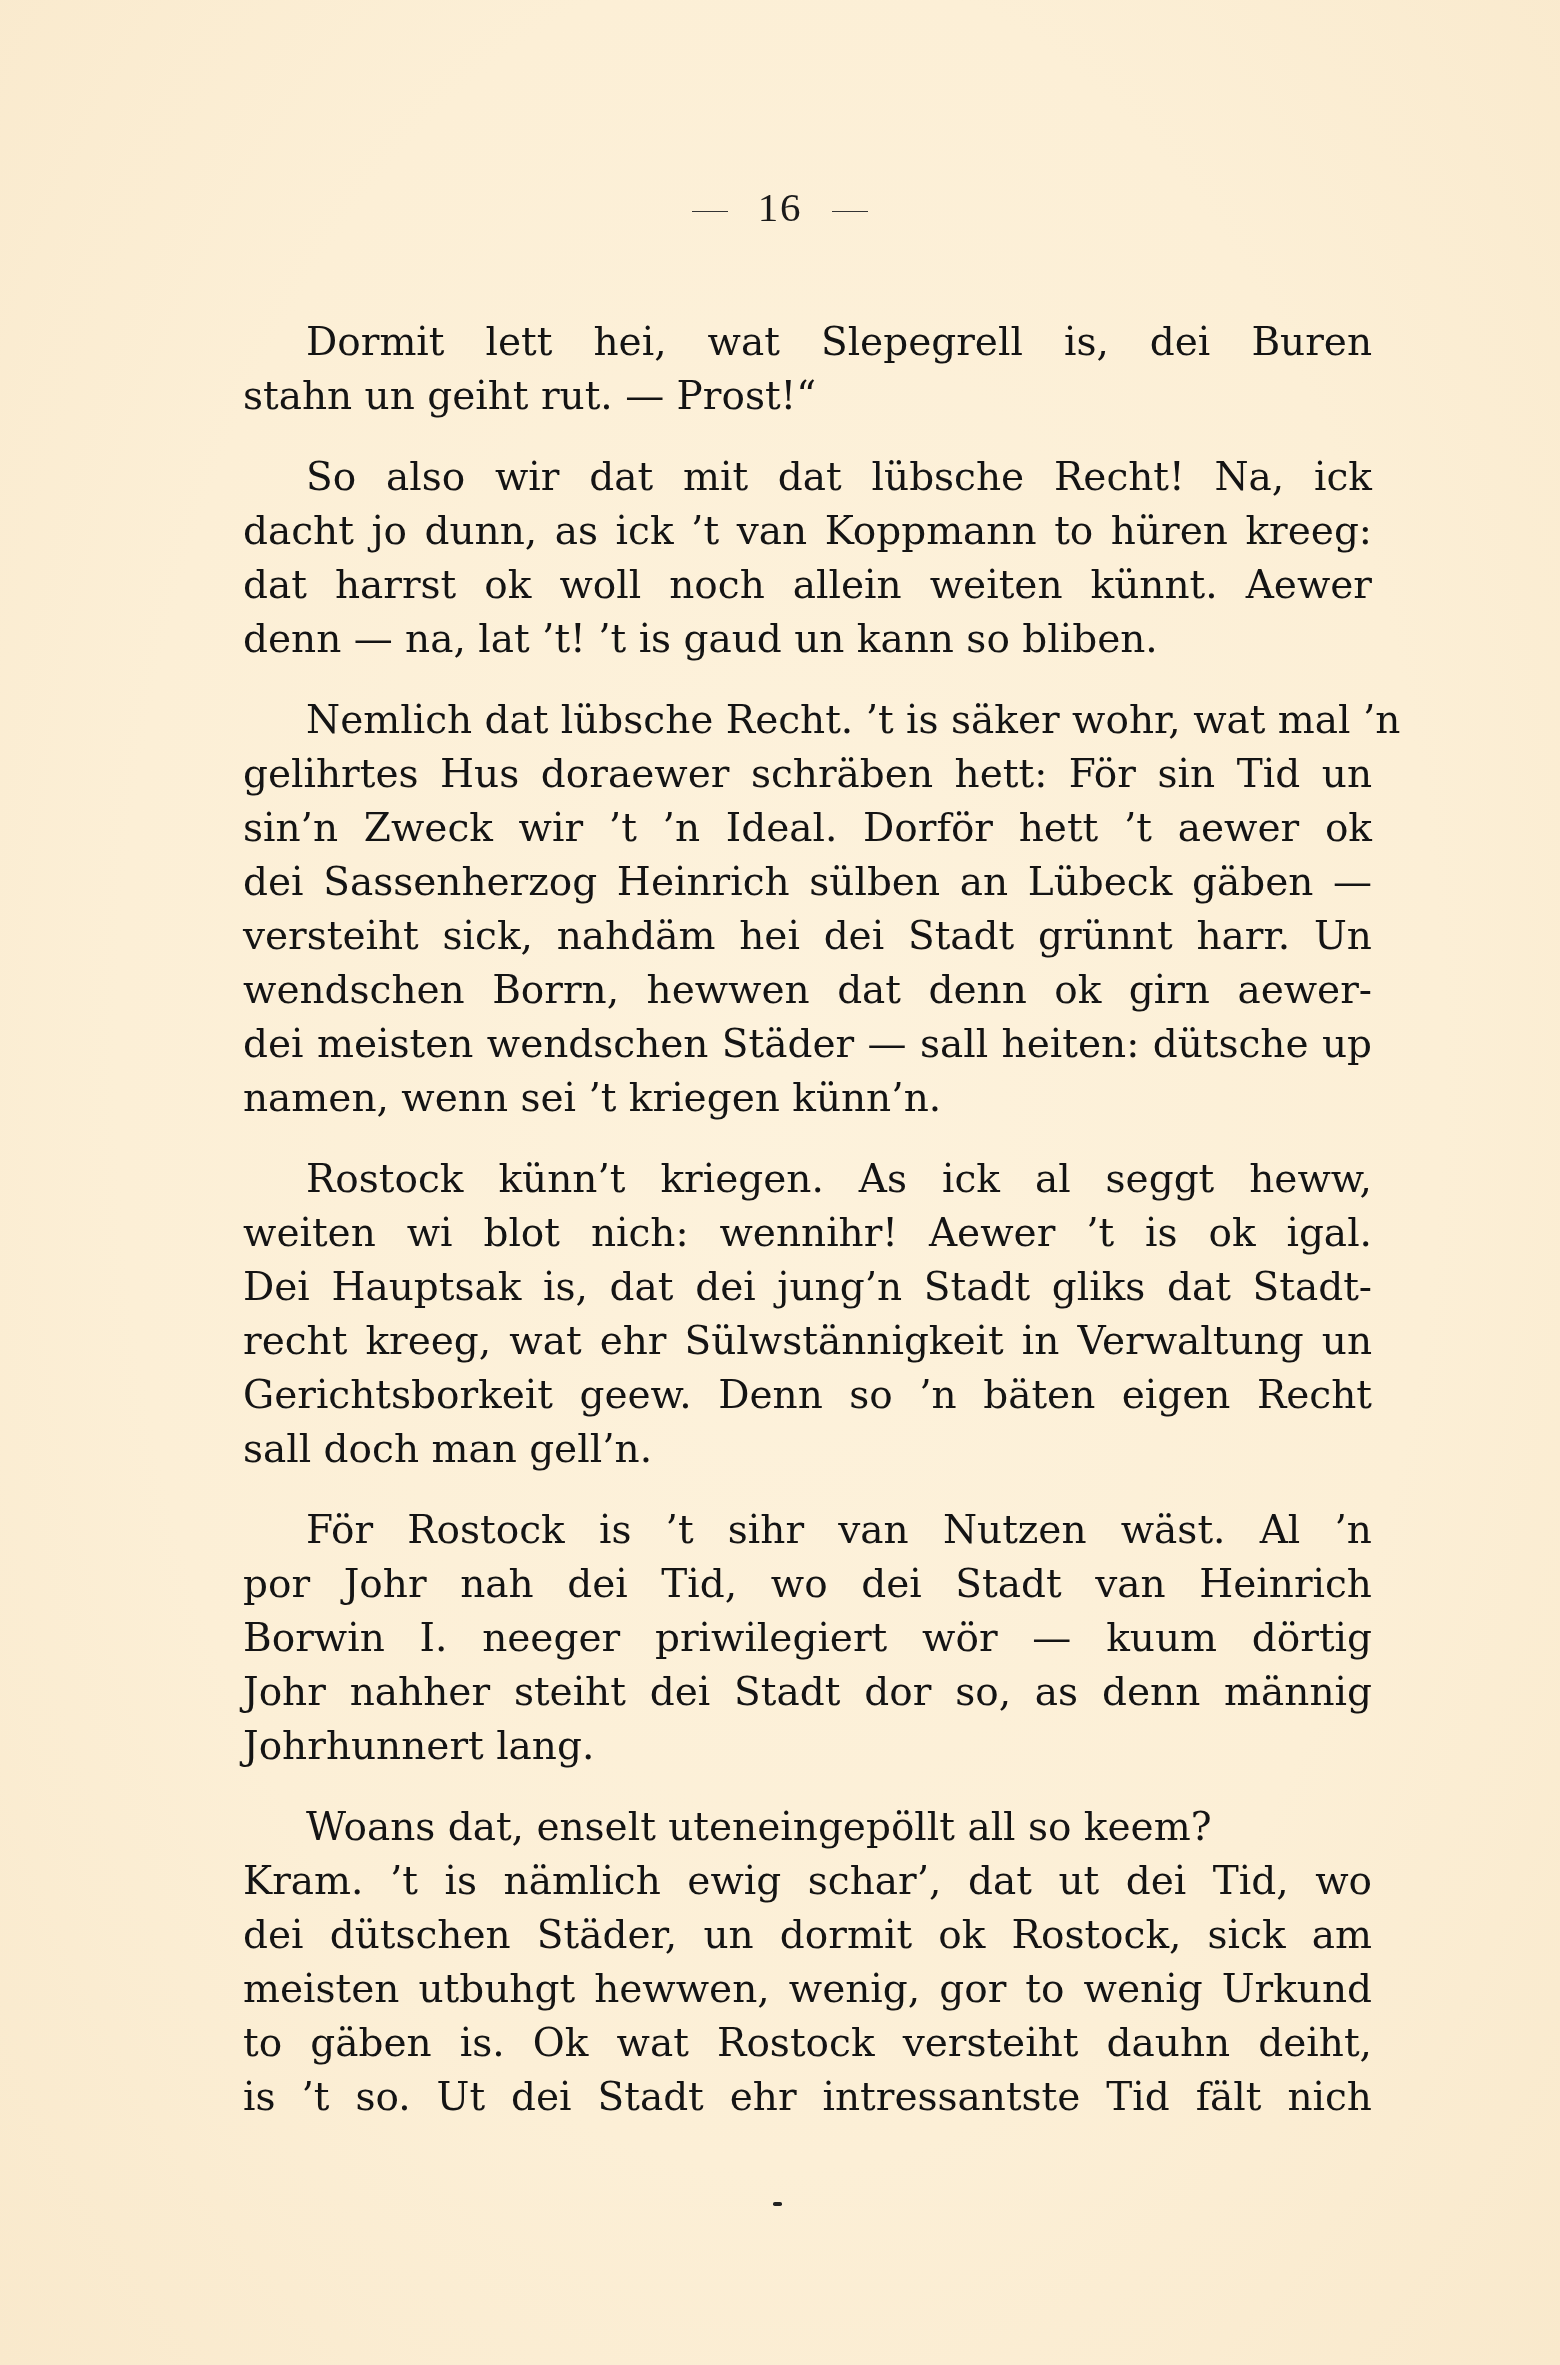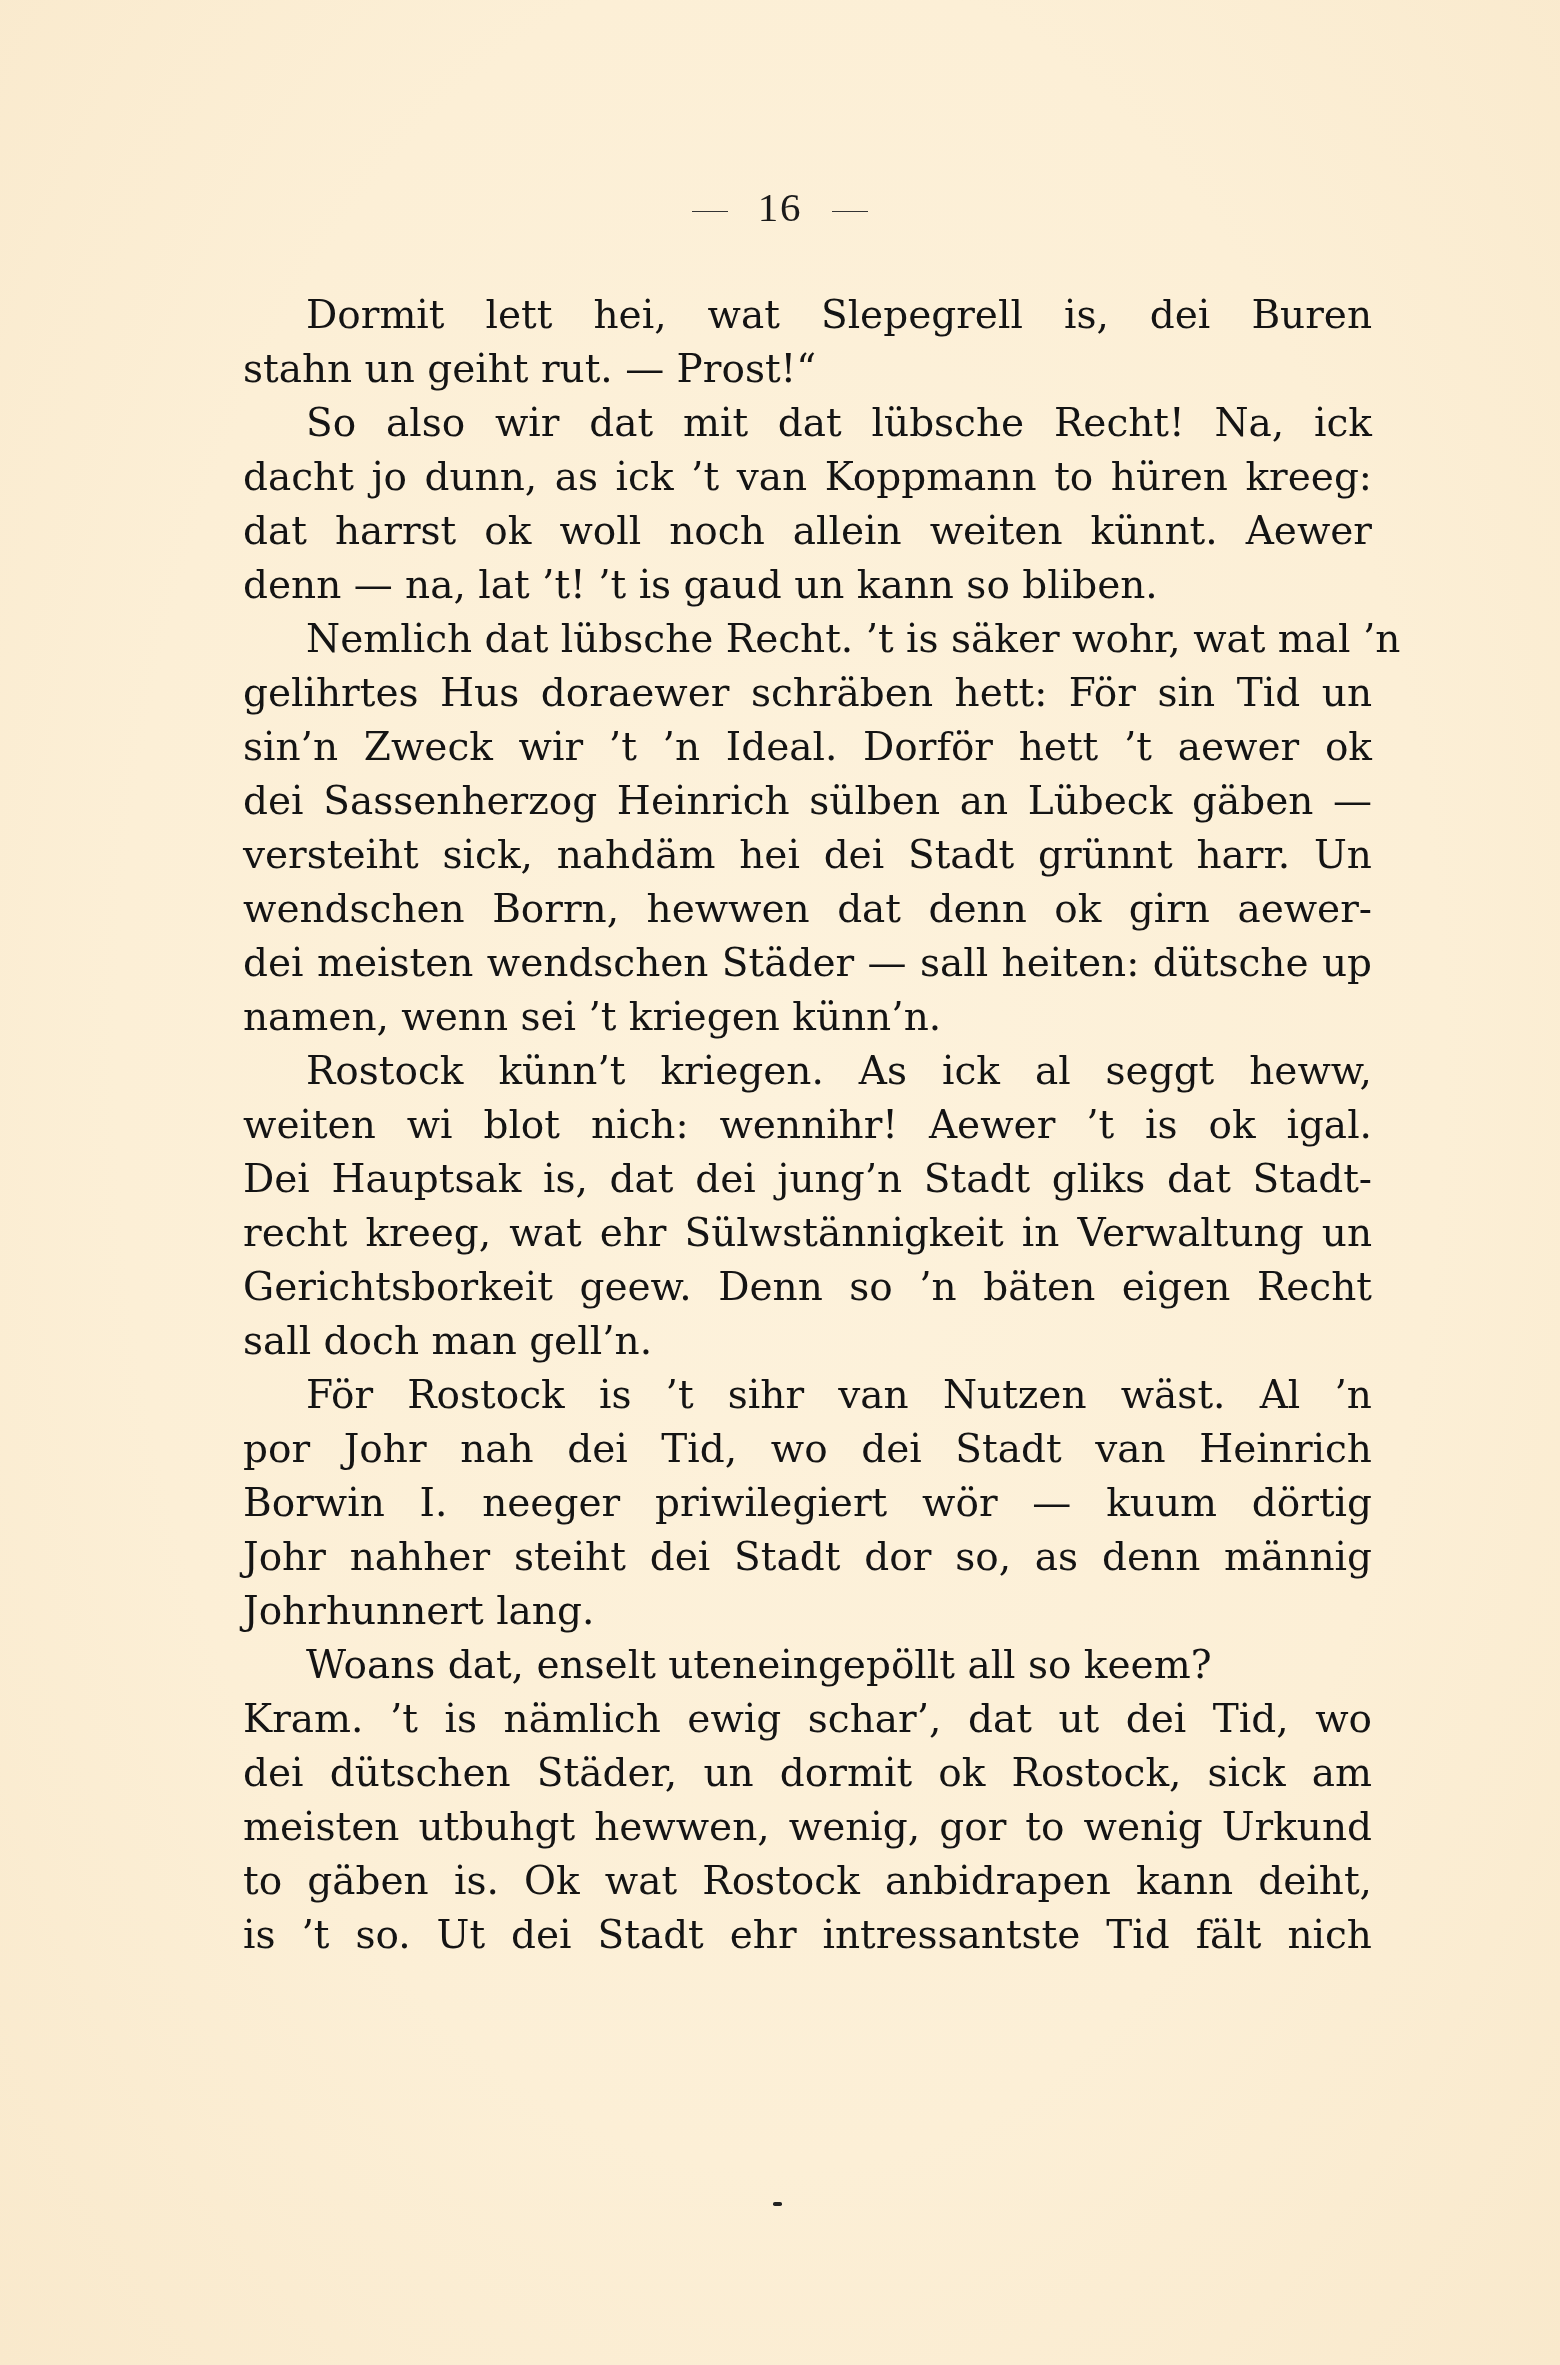--- a/index.html
+++ b/index.html
@@ -53,20 +53,21 @@
       line-height: 54px;
       white-space: nowrap;
       text-align: justify;
       text-align-last: justify;
     }
     .line.last {
       text-align-last: left;
     }
     .line.indent {
       padding-left: 63px;
+      margin-top: 27px;
     }
     .speck {
       position: absolute;
       left: 773px;
       top: 2202px;
       width: 9px;
       height: 3.6px;
       background: #222;
       border-radius: 1.8px;
     }
@@ -110,19 +111,19 @@
     <div class="line">por Johr nah dei Tid, wo dei Stadt van Heinrich</div>
     <div class="line">Borwin I. neeger priwilegiert wör — kuum dörtig</div>
     <div class="line">Johr nahher steiht dei Stadt dor so, as denn männig</div>
     <div class="line last">Johrhunnert lang.</div>
 
     <div class="line indent last">Woans dat, enselt uteneingepöllt all so keem?</div>
 
     <div class="line">Kram. ’t is nämlich ewig schar’, dat ut dei Tid, wo</div>
     <div class="line">dei dütschen Städer, un dormit ok Rostock, sick am</div>
     <div class="line">meisten utbuhgt hewwen, wenig, gor to wenig Urkund</div>
-    <div class="line">to gäben is. Ok wat Rostock anbidrapen kann deiht,</div>
+    <div class="line">to gäben is. Ok wat Rostock versteiht dauhn deiht,</div>
     <div class="line">is ’t so. Ut dei Stadt ehr intressantste Tid fält nich</div>
   </div>
 
   <div class="speck"></div>
 </div>
 
 
 </body></html>

